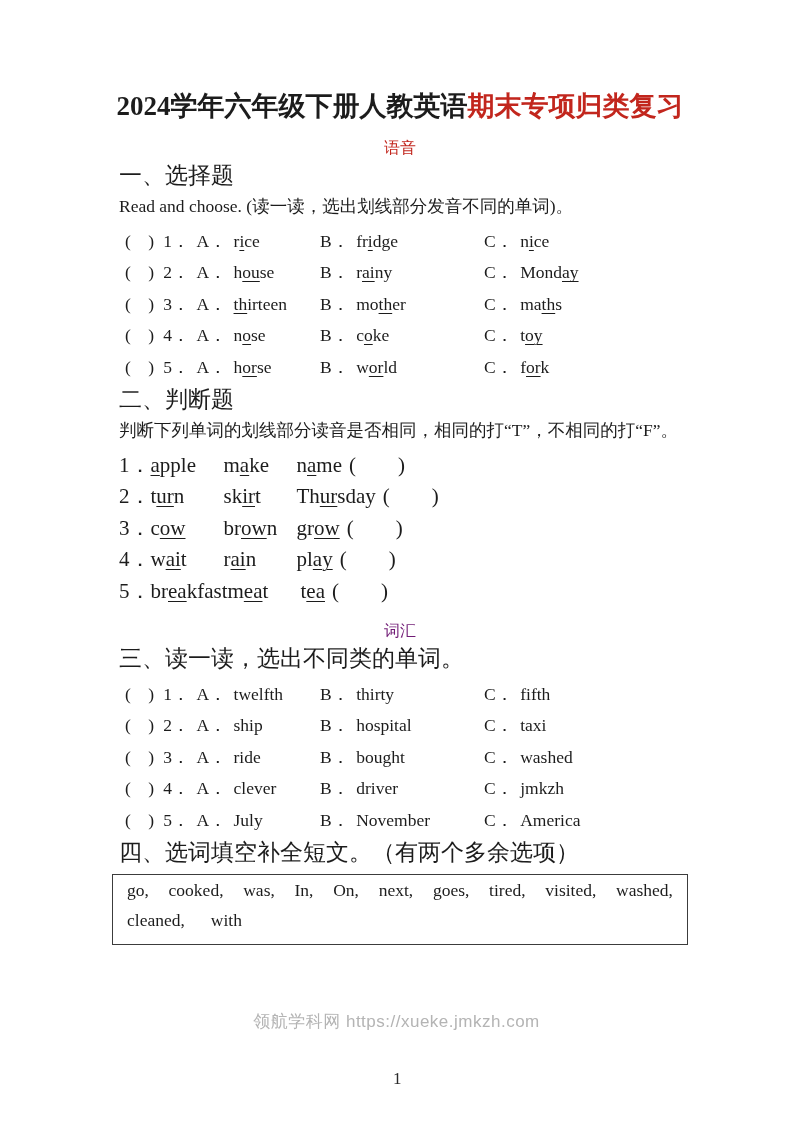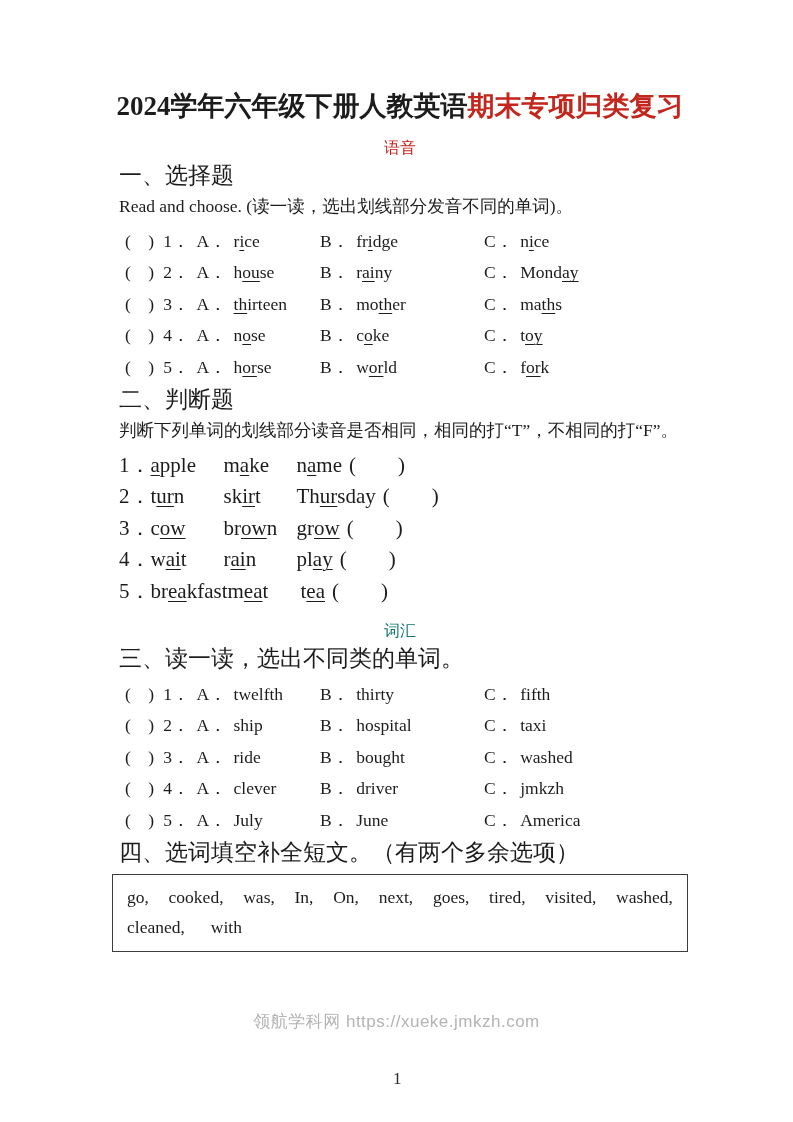--- a/index.html
+++ b/index.html
@@ -41,21 +41,21 @@
   .optlabel { margin-right:7px; }
   u { text-underline-offset:3px; text-decoration-thickness:1px; }
   .judge-row { line-height:31.4px; font-size:21px; }
   .judge-row .qnum { display:inline-block; min-width:22px; margin-right:0; }
   .judge-row .word { display:inline-block; min-width:73px; }
   .judge-row .word.last { min-width:0; }
   .judge-row .aparen { margin-left:7px; }
   .word-bank {
     border:1.5px solid #3c3c3c;
     margin:6px -7px 0 -7px;
-    padding:7px 14px 9px 14px;
+    padding:0 14px 9px 14px;
     font-size:17.5px;
   }
   .bank-line1 { display:flex; justify-content:space-between; line-height:30px; }
   .bank-line2 { line-height:30px; }
   .bank-line2 .bank-word { margin-right:26px; }
   .passage {
     margin-top:27px;
     font-size:17px;
     line-height:31.5px;
     text-align:justify;
@@ -121,21 +121,21 @@
   <div class="sec-heading">二、判断题</div>
   <div class="instruction">判断下列单词的划线部分读音是否相同，相同的打“T”，不相同的打“F”。</div>
   <div class="rows" id="s2-rows">
       <div class="judge-row"><span class="qnum">1．</span><span class="word"><u>a</u>pple</span><span class="word">m<u>a</u>ke</span><span class="word last">n<u>a</u>me</span><span class="aparen">(　　)</span></div>
       <div class="judge-row"><span class="qnum">2．</span><span class="word">t<u>ur</u>n</span><span class="word">sk<u>ir</u>t</span><span class="word last">Th<u>ur</u>sday</span><span class="aparen">(　　)</span></div>
       <div class="judge-row"><span class="qnum">3．</span><span class="word">c<u>ow</u></span><span class="word">br<u>ow</u>n</span><span class="word last">gr<u>ow</u></span><span class="aparen">(　　)</span></div>
       <div class="judge-row"><span class="qnum">4．</span><span class="word">w<u>ai</u>t</span><span class="word">r<u>ai</u>n</span><span class="word last">pl<u>ay</u></span><span class="aparen">(　　)</span></div>
       <div class="judge-row"><span class="qnum">5．</span><span class="word">br<u>ea</u>kfast</span><span class="word">m<u>ea</u>t</span><span class="word last">t<u>ea</u></span><span class="aparen">(　　)</span></div>
     </div>
 
-  <div class="subhead red" style="color: #0f766e;">词汇</div>
+  <div class="subhead red" style="color: #701a75;">词汇</div>
 
   <div class="sec-heading">三、读一读，选出不同类的单词。</div>
   <div class="rows" id="s3-rows">
       <div class="choice-row">
         <span class="col0"><span class="paren">(　)</span><span class="qnum">1．</span><span class="optlabel">A．</span><span class="word">twelfth</span></span>
         <span class="col1"><span class="optlabel">B．</span><span class="word">thirty</span></span>
         <span class="col2"><span class="optlabel">C．</span><span class="word">fifth</span></span>
       </div>
       <div class="choice-row">
         <span class="col0"><span class="paren">(　)</span><span class="qnum">2．</span><span class="optlabel">A．</span><span class="word">ship</span></span>
@@ -147,21 +147,21 @@
         <span class="col1"><span class="optlabel">B．</span><span class="word">bought</span></span>
         <span class="col2"><span class="optlabel">C．</span><span class="word">washed</span></span>
       </div>
       <div class="choice-row">
         <span class="col0"><span class="paren">(　)</span><span class="qnum">4．</span><span class="optlabel">A．</span><span class="word">clever</span></span>
         <span class="col1"><span class="optlabel">B．</span><span class="word">driver</span></span>
         <span class="col2"><span class="optlabel">C．</span><span class="word">jmkzh</span></span>
       </div>
       <div class="choice-row">
         <span class="col0"><span class="paren">(　)</span><span class="qnum">5．</span><span class="optlabel">A．</span><span class="word">July</span></span>
-        <span class="col1"><span class="optlabel">B．</span><span class="word">June</span></span>
+        <span class="col1"><span class="optlabel">B．</span><span class="word">November</span></span>
         <span class="col2"><span class="optlabel">C．</span><span class="word">America</span></span>
       </div>
     </div>
 
   <div class="sec-heading">四、选词填空补全短文。（有两个多余选项）</div>
 
   <div class="word-bank">
     <div class="bank-line1" id="bank-line1">
         <span class="bank-word">go,</span>
         <span class="bank-word">cooked,</span>

